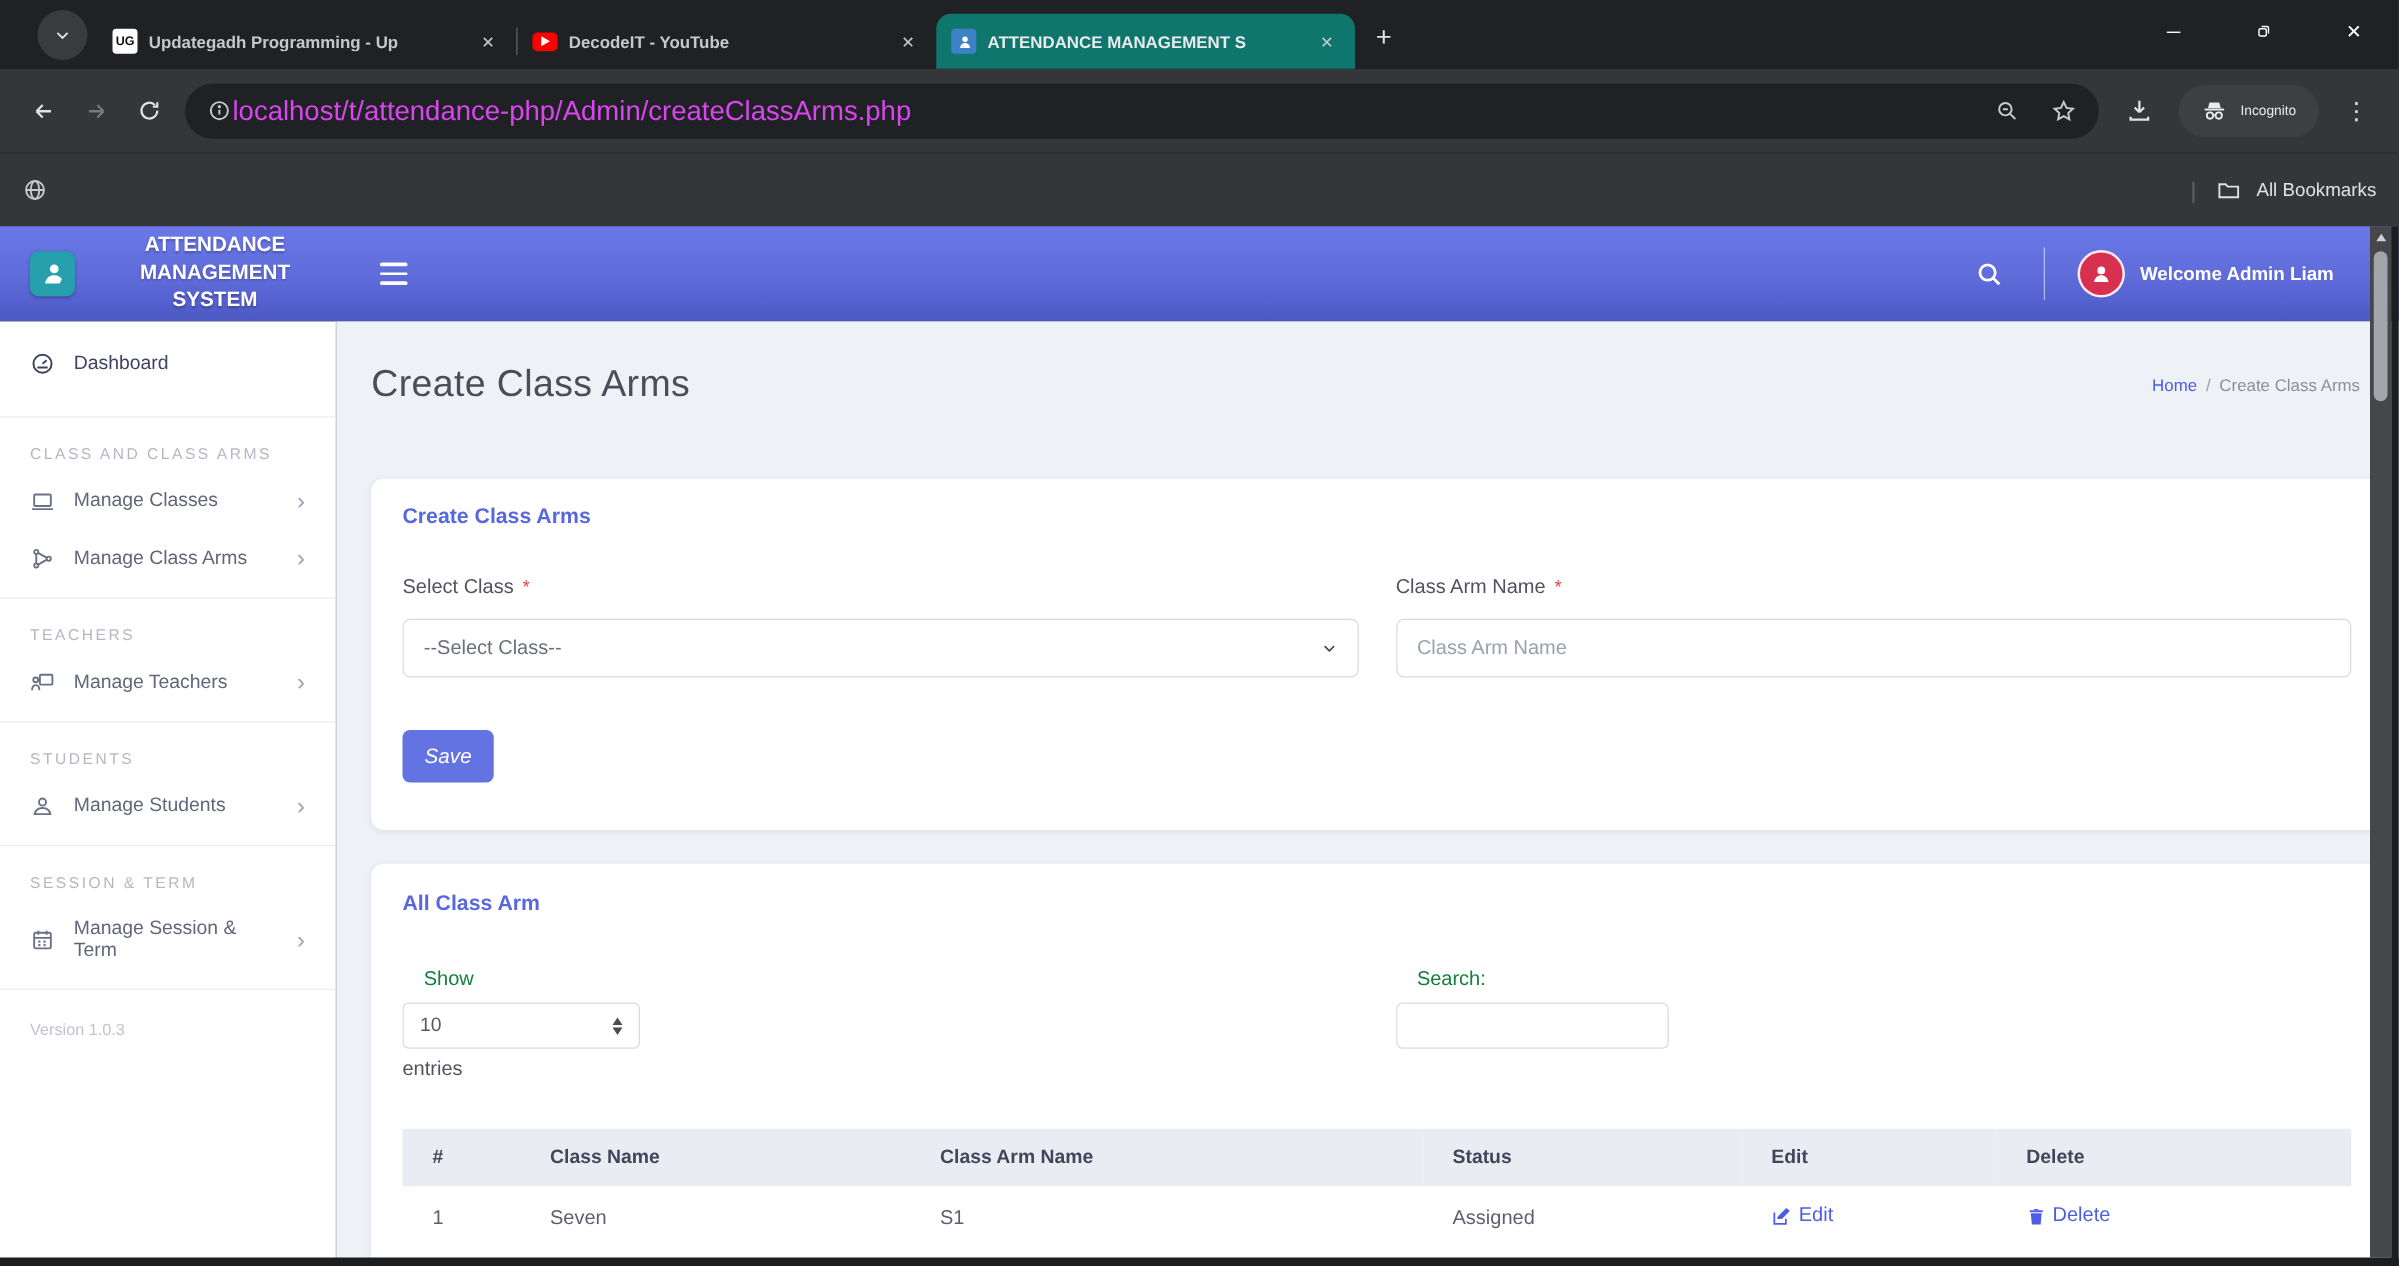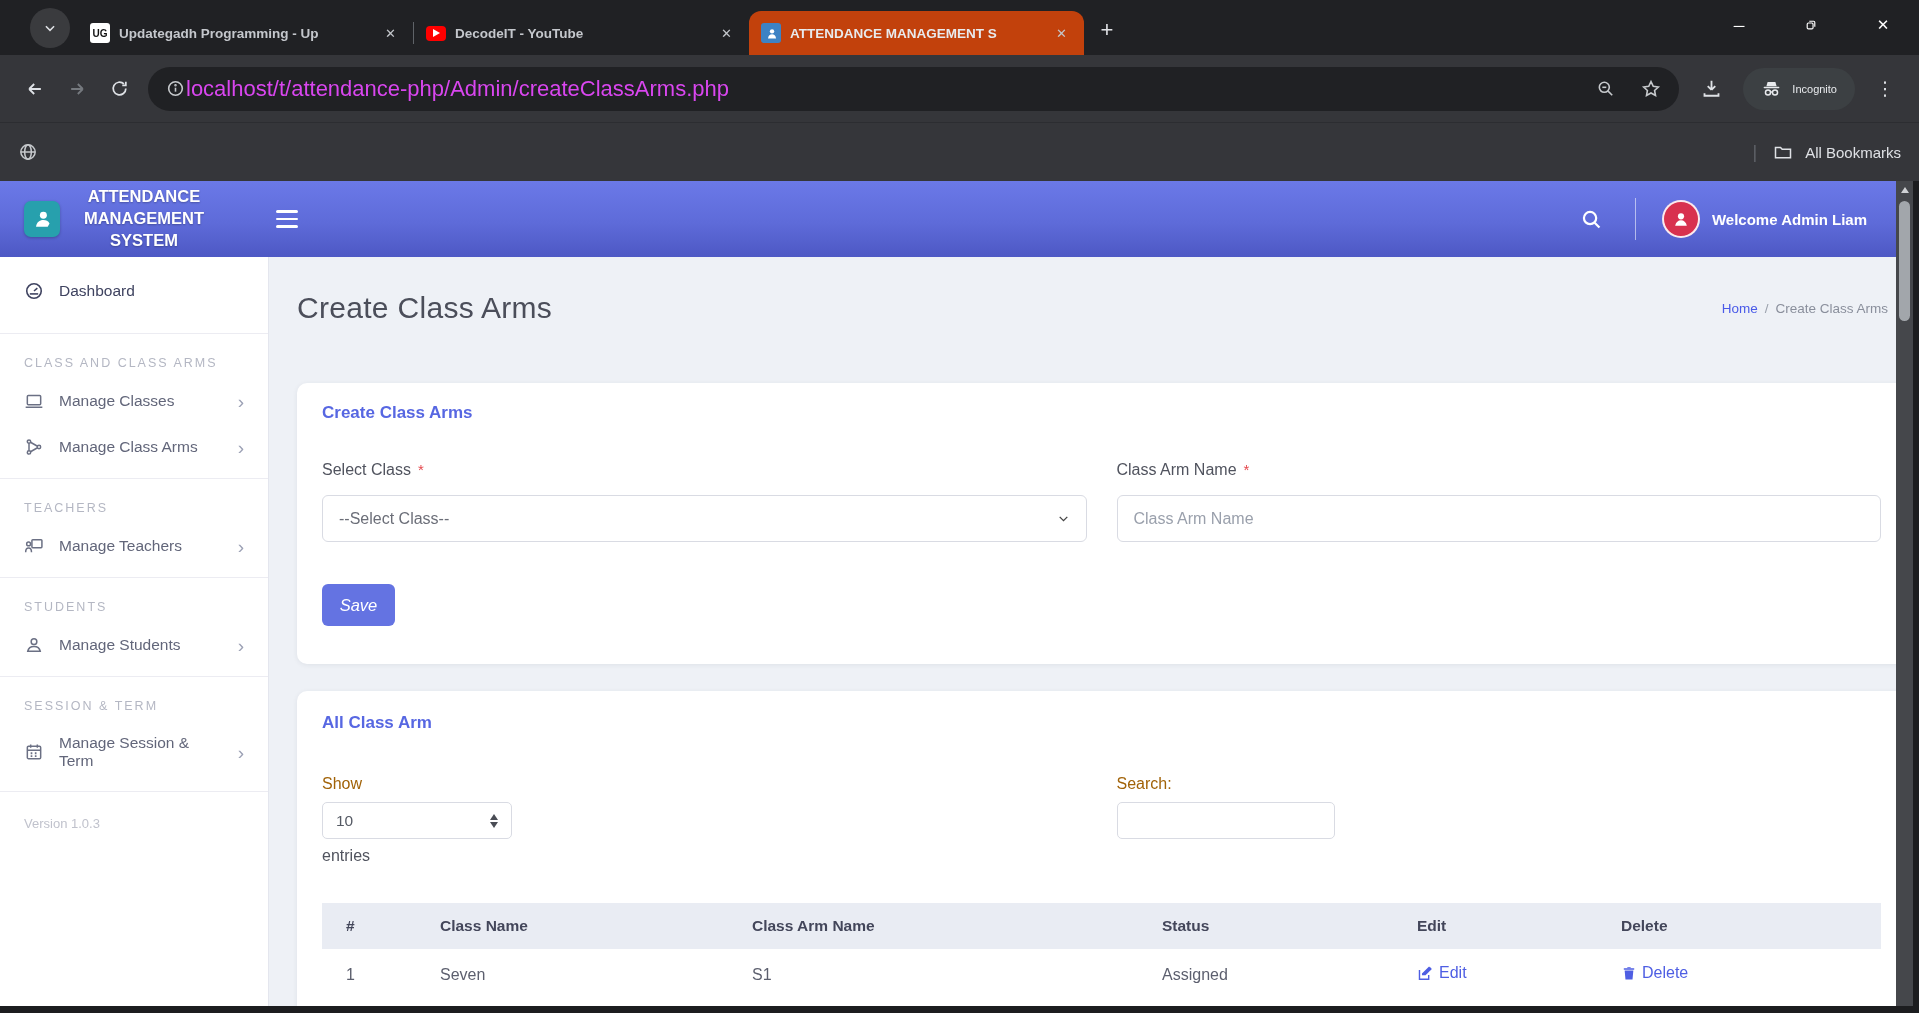--- a/index.html
+++ b/index.html
@@ -4,21 +4,21 @@
 <style>
   * { margin:0; padding:0; box-sizing:border-box; }
   html,body { width:1919px; height:1013px; overflow:hidden; }
   body { font-family:"Liberation Sans", sans-serif; background:#202124; }
   .window { position:relative; width:1919px; height:1013px; background:#202124; overflow:hidden; }
 
   
   .tabstrip { height:55px; display:flex; align-items:flex-end; padding-left:26px; background:#202124; position:relative; }
   .tab-search-btn { width:40px; height:40px; border-radius:50%; background:#3a3b3e; margin:0 8px 7px 4px; display:flex; align-items:center; justify-content:center; color:#dfe1e5; }
   .tab { width:335px; height:44px; display:flex; align-items:center; gap:9px; padding:0 12px 0 12px; border-radius:12px 12px 0 0; color:#c4c7cc; font-size:13.5px; position:relative; }
-  .tab.active { background:#c2410c; color:#e8eaed; }
+  .tab.active { background:#0f766e; color:#e8eaed; }
   .tab .tab-title { flex:1; white-space:nowrap; overflow:hidden;font-weight:bold; }
   .tab .tab-close { font-size:13px; color:#c4c7cc; padding:2px 5px; border-radius:50%; }
   .tab-sep { width:1px; height:22px; background:#5f6368; margin-bottom:11px; }
   .fav { width:20px; height:20px; flex:0 0 20px; display:flex; align-items:center; justify-content:center; }
   .fav-ug { background:#fff; border-radius:3px; color:#111; font-weight:bold; font-size:10px; display:flex; align-items:center; justify-content:center; }
   .fav-yt { background:#f00; border-radius:4px; width:20px; height:15px; align-self:center; position:relative; }
   .fav-yt:after { content:""; position:absolute; left:7px; top:3.5px; border-left:7px solid #fff; border-top:4px solid transparent; border-bottom:4px solid transparent; }
   .fav-ams { background:#3d82c4; border-radius:3px; }
   .newtab-btn { width:30px; height:30px; margin:0 0 10px 8px; display:flex; align-items:center; justify-content:center; color:#dfe1e5; font-size:22px; border-radius:50%; }
   .win-controls { position:absolute; right:0; top:0; height:50px; display:flex; }
@@ -37,21 +37,21 @@
   .menu-dots { width:40px; height:40px; display:flex; align-items:center; justify-content:center; color:#dfe2e6; font-size:19px; letter-spacing:0; }
 
   
   .bookmarksbar { height:59px; background:#35363a; border-top:1px solid #2c2d31; display:flex; align-items:center; padding:0 18px; }
   .bm-globe { color:#c7cacd; display:flex; align-items:center; }
   .bm-right { margin-left:auto; display:flex; align-items:center; gap:12px; color:#dfe1e5; font-size:15px; }
   .bm-pipe { color:#5f6368; font-size:18px; margin-right:4px; }
 
   
   .siteheader { height:76px; background:linear-gradient(180deg,#6b79e8 0%, #5e6bd9 55%, #4d58c4 100%); display:flex; align-items:center; color:#fff; position:relative; }
-  .brand { display:flex; align-items:center; padding-left:24px; gap:0; }
+  .brand { display:flex; align-items:center; padding-left:24px; gap:28px; }
   .brand-logo { width:36px; height:36px; border-radius:7px; background:#27a0ad; display:flex; align-items:center; justify-content:center; box-shadow:0 1px 3px rgba(0,0,0,.25); }
   .brand-text { width:168px; text-align:center; font-weight:bold; font-size:16.5px; line-height:1.33; text-shadow:0 1px 2px rgba(0,0,0,.28); }
   .hamburger { margin-left:48px; display:flex; flex-direction:column; gap:5px; cursor:pointer; }
   .hamburger .bar { width:22px; height:2.6px; background:#fff; border-radius:2px; }
   .hdr-right { margin-left:auto; display:flex; align-items:center; }
   .hdr-search { color:#fff; display:flex; align-items:center; padding:8px; }
   .hdr-divider { width:1px; height:42px; background:rgba(255,255,255,.55); margin:0 26px 0 24px; }
   .avatar { width:38px; height:38px; border-radius:50%; background:#d8314f; border:2px solid rgba(255,255,255,.9); display:flex; align-items:center; justify-content:center; }
   .welcome { font-size:15px; font-weight:bold; margin:0 52px 0 12px; }
 
@@ -81,21 +81,21 @@
   .req { color:#e5484d; margin-left:7px; font-size:15px; }
   .control { margin-top:16px; height:47px; border:1px solid #d9dbe3; border-radius:6px; display:flex; align-items:center; padding:0 16px; font-size:16px; color:#6b6e78; background:#fff; width:100%; }
   .control.select { justify-content:space-between; cursor:pointer; }
   .control input { border:none; outline:none; font-size:16px; width:100%; font-family:"Liberation Sans",sans-serif; color:#555; }
   .control input::placeholder { color:#9aa0ac; }
   .sel-chev { color:#555; display:flex; align-items:center; }
   .save-btn { margin-top:42px; width:73px; height:42px; background:#6473e2; color:#fff; border:none; border-radius:6px; font-size:16.5px; font-family:"Liberation Sans",sans-serif; cursor:pointer;font-style:italic; }
 
   .card2 { margin-top:27px; padding:22px 25px 24px; height:400px; }
   .controls-grid { display:grid; grid-template-columns:1fr 1fr; column-gap:30px; margin-top:42px; }
-  .mini-label { font-size:16px; color:#a16207; }
+  .mini-label { font-size:16px; color:#15803d;margin-left:17px; }
   .mini-select { margin-top:9px; width:190px; height:37px; border:1px solid #d9dbe3; border-radius:5px; display:flex; align-items:center; justify-content:space-between; padding:0 13px; font-size:15.5px; color:#555a64; cursor:pointer; }
   .updown { display:flex; flex-direction:column; gap:2px; }
   .updown .tri-up { width:0; height:0; border-left:4.5px solid transparent; border-right:4.5px solid transparent; border-bottom:6px solid #4a4d55; }
   .updown .tri-dn { width:0; height:0; border-left:4.5px solid transparent; border-right:4.5px solid transparent; border-top:6px solid #4a4d55; }
   .entries { margin-top:8px; font-size:16px; color:#50535e; }
   .mini-input { margin-top:9px; width:218px; height:37px; border:1px solid #d9dbe3; border-radius:5px; padding:0 12px; font-size:15px; color:#555; outline:none; font-family:"Liberation Sans",sans-serif; }
 
   table.arms { width:100%; margin-top:38px; border-collapse:collapse; table-layout:fixed; }
   table.arms thead tr { background:#e9ecf3; }
   table.arms th { text-align:left; font-size:15.5px; color:#43465a; font-weight:bold; padding:14px 0 14px 24px; cursor:pointer; }

